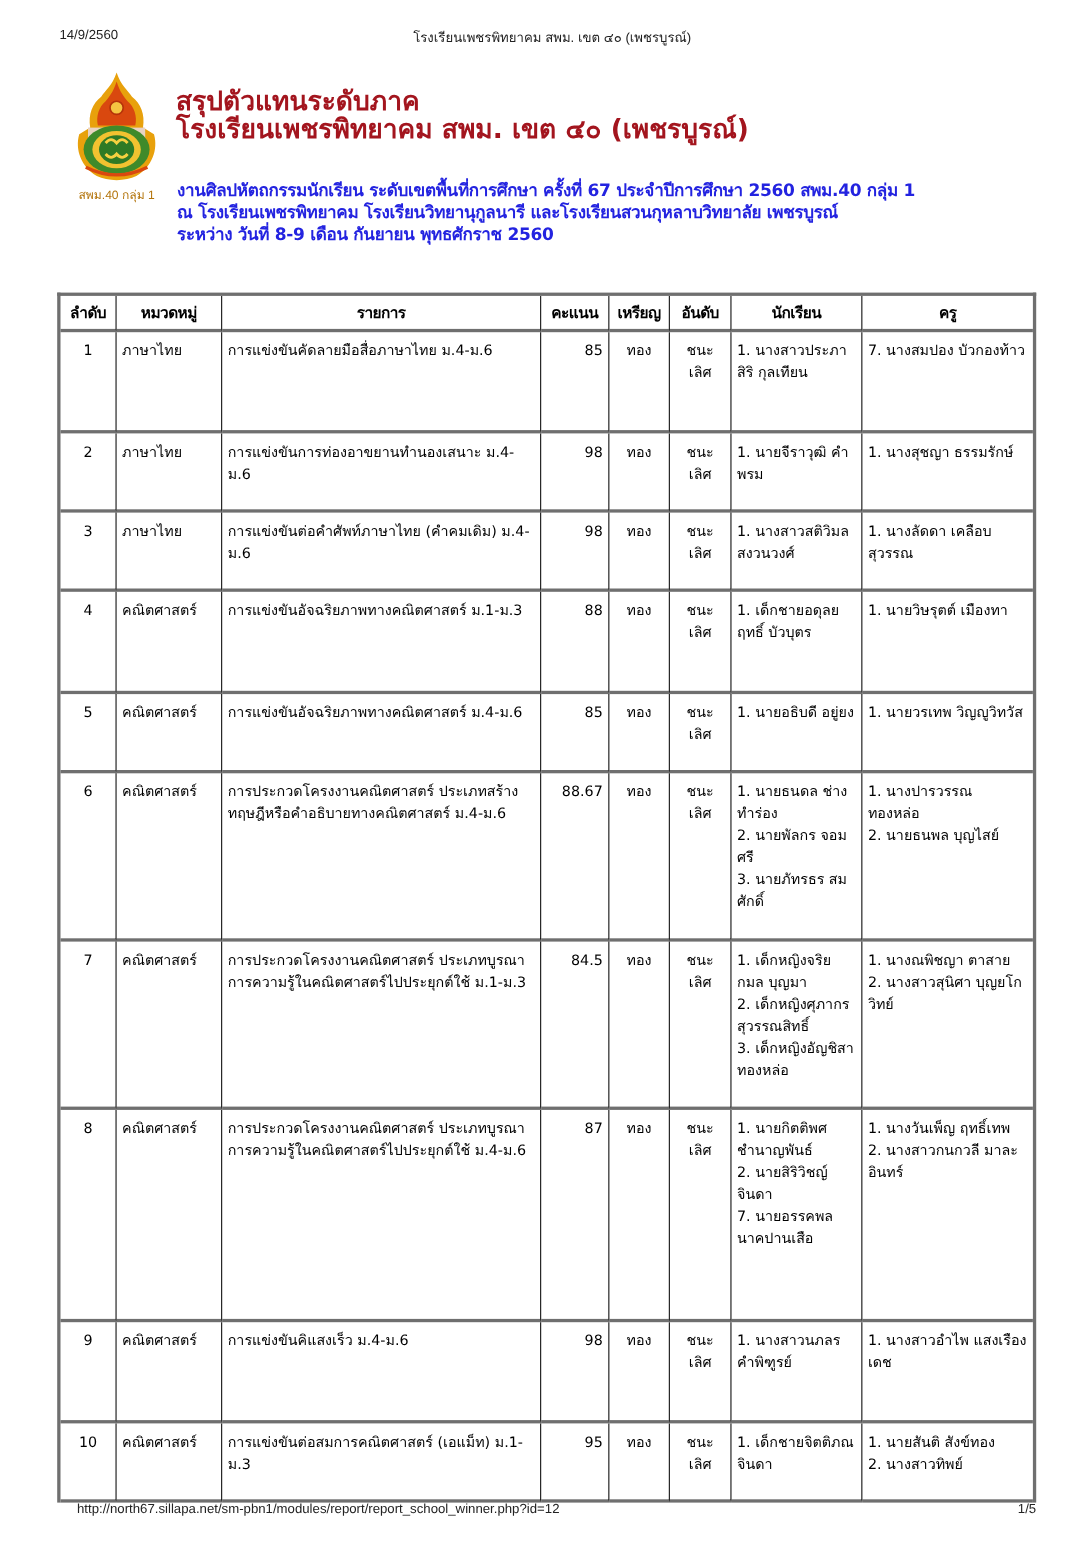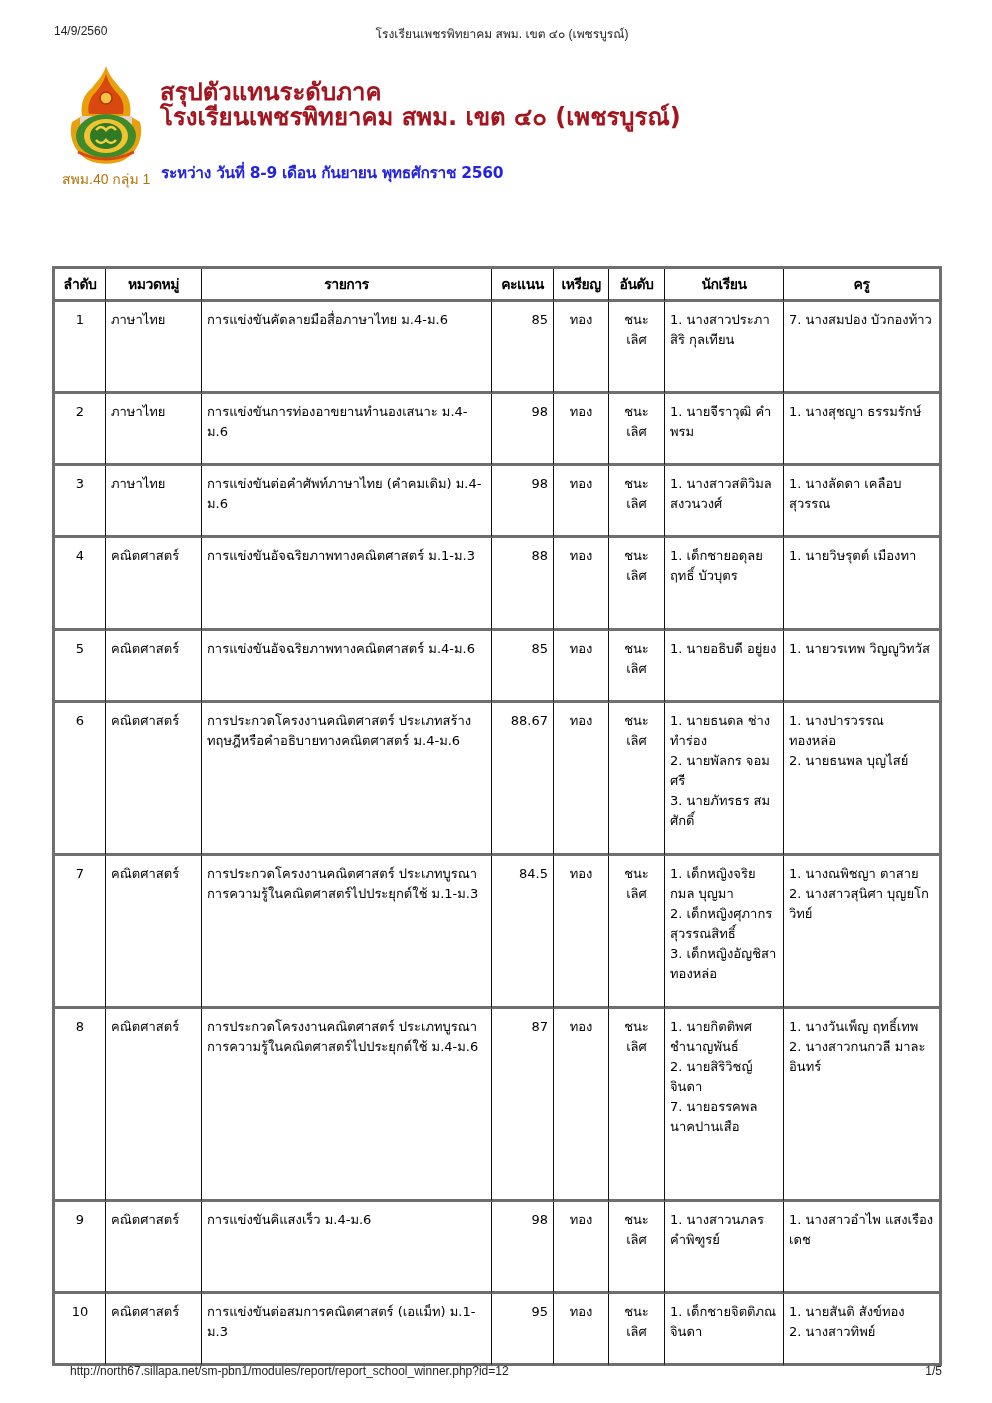--- a/index.html
+++ b/index.html
@@ -5,21 +5,21 @@
   html, body { margin: 0; padding: 0; background: #ffffff; }
   body { width: 992px; height: 1403px; position: relative; overflow: hidden; font-family: "DejaVu Sans", sans-serif; color: #000; }
   .print-header { position: absolute; top: 24px; left: 42px; right: 42px; height: 16px; font-family: "Liberation Sans", sans-serif; font-size: 12px; color: #222; margin-left: 12px; }
   .print-header .date { position: absolute; left: 0; top: 0; }
   .print-header .title { position: absolute; left: 0; right: 0; text-align: center; top: 0; }
   .print-footer { position: absolute; top: 1364px; left: 42px; right: 50px; font-family: "Liberation Sans", sans-serif; font-size: 12px; color: #222; }
   .print-footer .url { position: absolute; left: 0; top: 0; margin-left: 28px; }
   .print-footer .page { position: absolute; right: 0; top: 0; }
 
   .logo { position: absolute; left: 62px; top: 64px; width: 88px; height: 120px; }
-  .logo-label { position: absolute; left: 0; right: 0; top: 104px; text-align: center; font-family: "Liberation Sans", sans-serif; font-size: 14px; color: #b3740b; white-space: nowrap; }
+  .logo-label { position: absolute; left: 0; right: 0; top: 104px; text-align: center; font-family: "Liberation Sans", sans-serif; font-size: 11px; color: #b3740b; white-space: nowrap; }
 
   .title-block { position: absolute; left: 160px; top: 80px; }
   .title-line { font-family: "DejaVu Sans", sans-serif; font-weight: bold; font-size: 24px; color: #a3151e; line-height: 25px; white-space: nowrap; }
   .sub-block { position: absolute; left: 161px; top: 163px; }
   .sub-line { font-family: "DejaVu Sans", sans-serif; font-weight: bold; font-size: 15.5px; color: #2323e0; line-height: 20px; white-space: nowrap; letter-spacing: -0.3px; }
 
   table.results { position: absolute; left: 52px; top: 266px; width: 890px; border-collapse: separate; border-spacing: 0; border: 3px solid #6f6f6f; border-bottom: none; table-layout: fixed; }
   table.results th, table.results td { border: 1px solid #111; border-top: none; border-left: none; vertical-align: top; padding: 0; font-family: "DejaVu Sans", sans-serif; }
   table.results tr > *:last-child { border-right: none; }
   table.results th { font-weight: bold; font-size: 14px; height: 30px; text-align: center; vertical-align: middle; border-bottom: 3px solid #6f6f6f; letter-spacing: -0.5px; }
@@ -52,20 +52,22 @@
   </svg>
   <div class="logo-label">สพม.40 กลุ่ม 1</div>
 </div>
 
 <div class="title-block">
   <div class="title-line">สรุปตัวแทนระดับภาค</div>
   <div class="title-line">โรงเรียนเพชรพิทยาคม สพม. เขต ๔๐ (เพชรบูรณ์)</div>
 </div>
 
 <div class="sub-block">
+  <div class="sub-line">งานศิลปหัตถกรรมนักเรียน ระดับเขตพื้นที่การศึกษา ครั้งที่ 67 ประจำปีการศึกษา 2560 สพม.40 กลุ่ม 1</div>
+  <div class="sub-line">ณ โรงเรียนเพชรพิทยาคม โรงเรียนวิทยานุกูลนารี และโรงเรียนสวนกุหลาบวิทยาลัย เพชรบูรณ์</div>
   <div class="sub-line">ระหว่าง วันที่ 8-9 เดือน กันยายน พุทธศักราช 2560</div>
 </div>
 
 <table class="results">
   <colgroup>
     <col style="width:51px">
     <col style="width:96px">
     <col style="width:290px">
     <col style="width:62px">
     <col style="width:55px">

